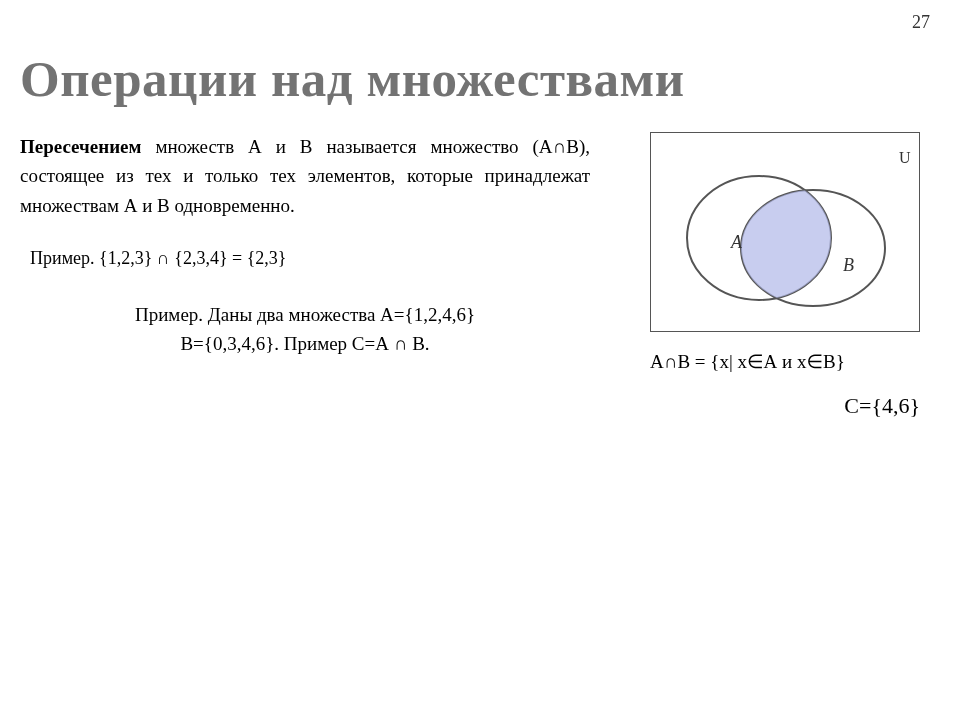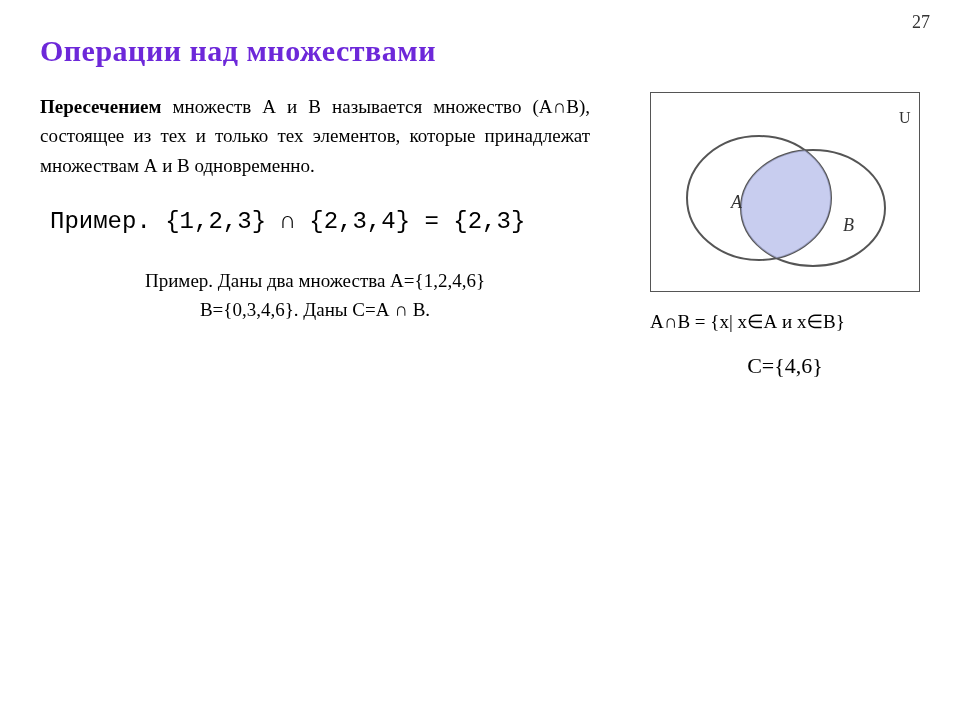--- a/index.html
+++ b/index.html
@@ -11,38 +11,38 @@
       font-family: 'Times New Roman', Times, serif;
       overflow: hidden;
       position: relative;
     }
 
     .page {
       width: 960px;
       height: 720px;
       background: #ffffff;
       position: relative;
-      padding: 20px 40px 20px 40px;
+      padding: 20px 40px 20px 20px;
     }
 
     
     .page-number {
       position: absolute;
       top: 12px;
       right: 30px;
       font-size: 18px;
       color: #333;
     }
 
     
     .title {
-      font-size: 30px;
+      font-size: 51px;
       font-weight: bold;
-      color: #6d28d9;
-      margin-top: 14px;
+      color: #737373;
+      margin-top: 30px;
       margin-bottom: 24px;
       letter-spacing: 0.5px;
     }
 
     
     .content {
       display: flex;
       flex-direction: row;
       gap: 30px;
       margin-top: 8px;
@@ -86,38 +86,37 @@
 
     
     .formula-ab {
       font-size: 19px;
       margin-top: 18px;
       width: 270px;
     }
 
     
     .example1 {
-      font-size: 24px;
+      font-size: 18px;
       margin-top: 28px;
       margin-bottom: 0;
       padding-left: 10px;
-      font-family: Liberation Mono, monospace;
     }
 
     .example2 {
       font-size: 19px;
       margin-top: 32px;
       line-height: 1.5;
       text-align: center;
     }
 
     .answer-c {
       font-size: 22px;
       margin-top: 20px;
-      text-align: center;
+      text-align: right;
       width: 270px;
     }
 
     
     svg.venn {
       width: 270px;
       height: 200px;
     }
   </style>
 </head>
@@ -134,21 +133,21 @@
     <div class="left-col">
 
       <p class="definition-para">
         <span class="bold">Пересечением</span><span> множеств А и В называется множество (А∩В), состоящее из тех и только тех элементов, которые принадлежат множествам А и В одновременно.</span>
       </p>
 
       <div class="example1">Пример. {1,2,3} ∩  {2,3,4} = {2,3}</div>
 
       <div class="example2">
         <div>Пример. Даны два множества А={1,2,4,6}</div>
-        <div>В={0,3,4,6}. Даны С=А ∩ В.</div>
+        <div>В={0,3,4,6}. Пример С=А ∩ В.</div>
       </div>
 
     </div>
 
     <div class="right-col">
 
       <div class="venn-container">
         <svg class="venn" viewBox="0 0 270 200" xmlns="http://www.w3.org/2000/svg">
 
           <defs>

